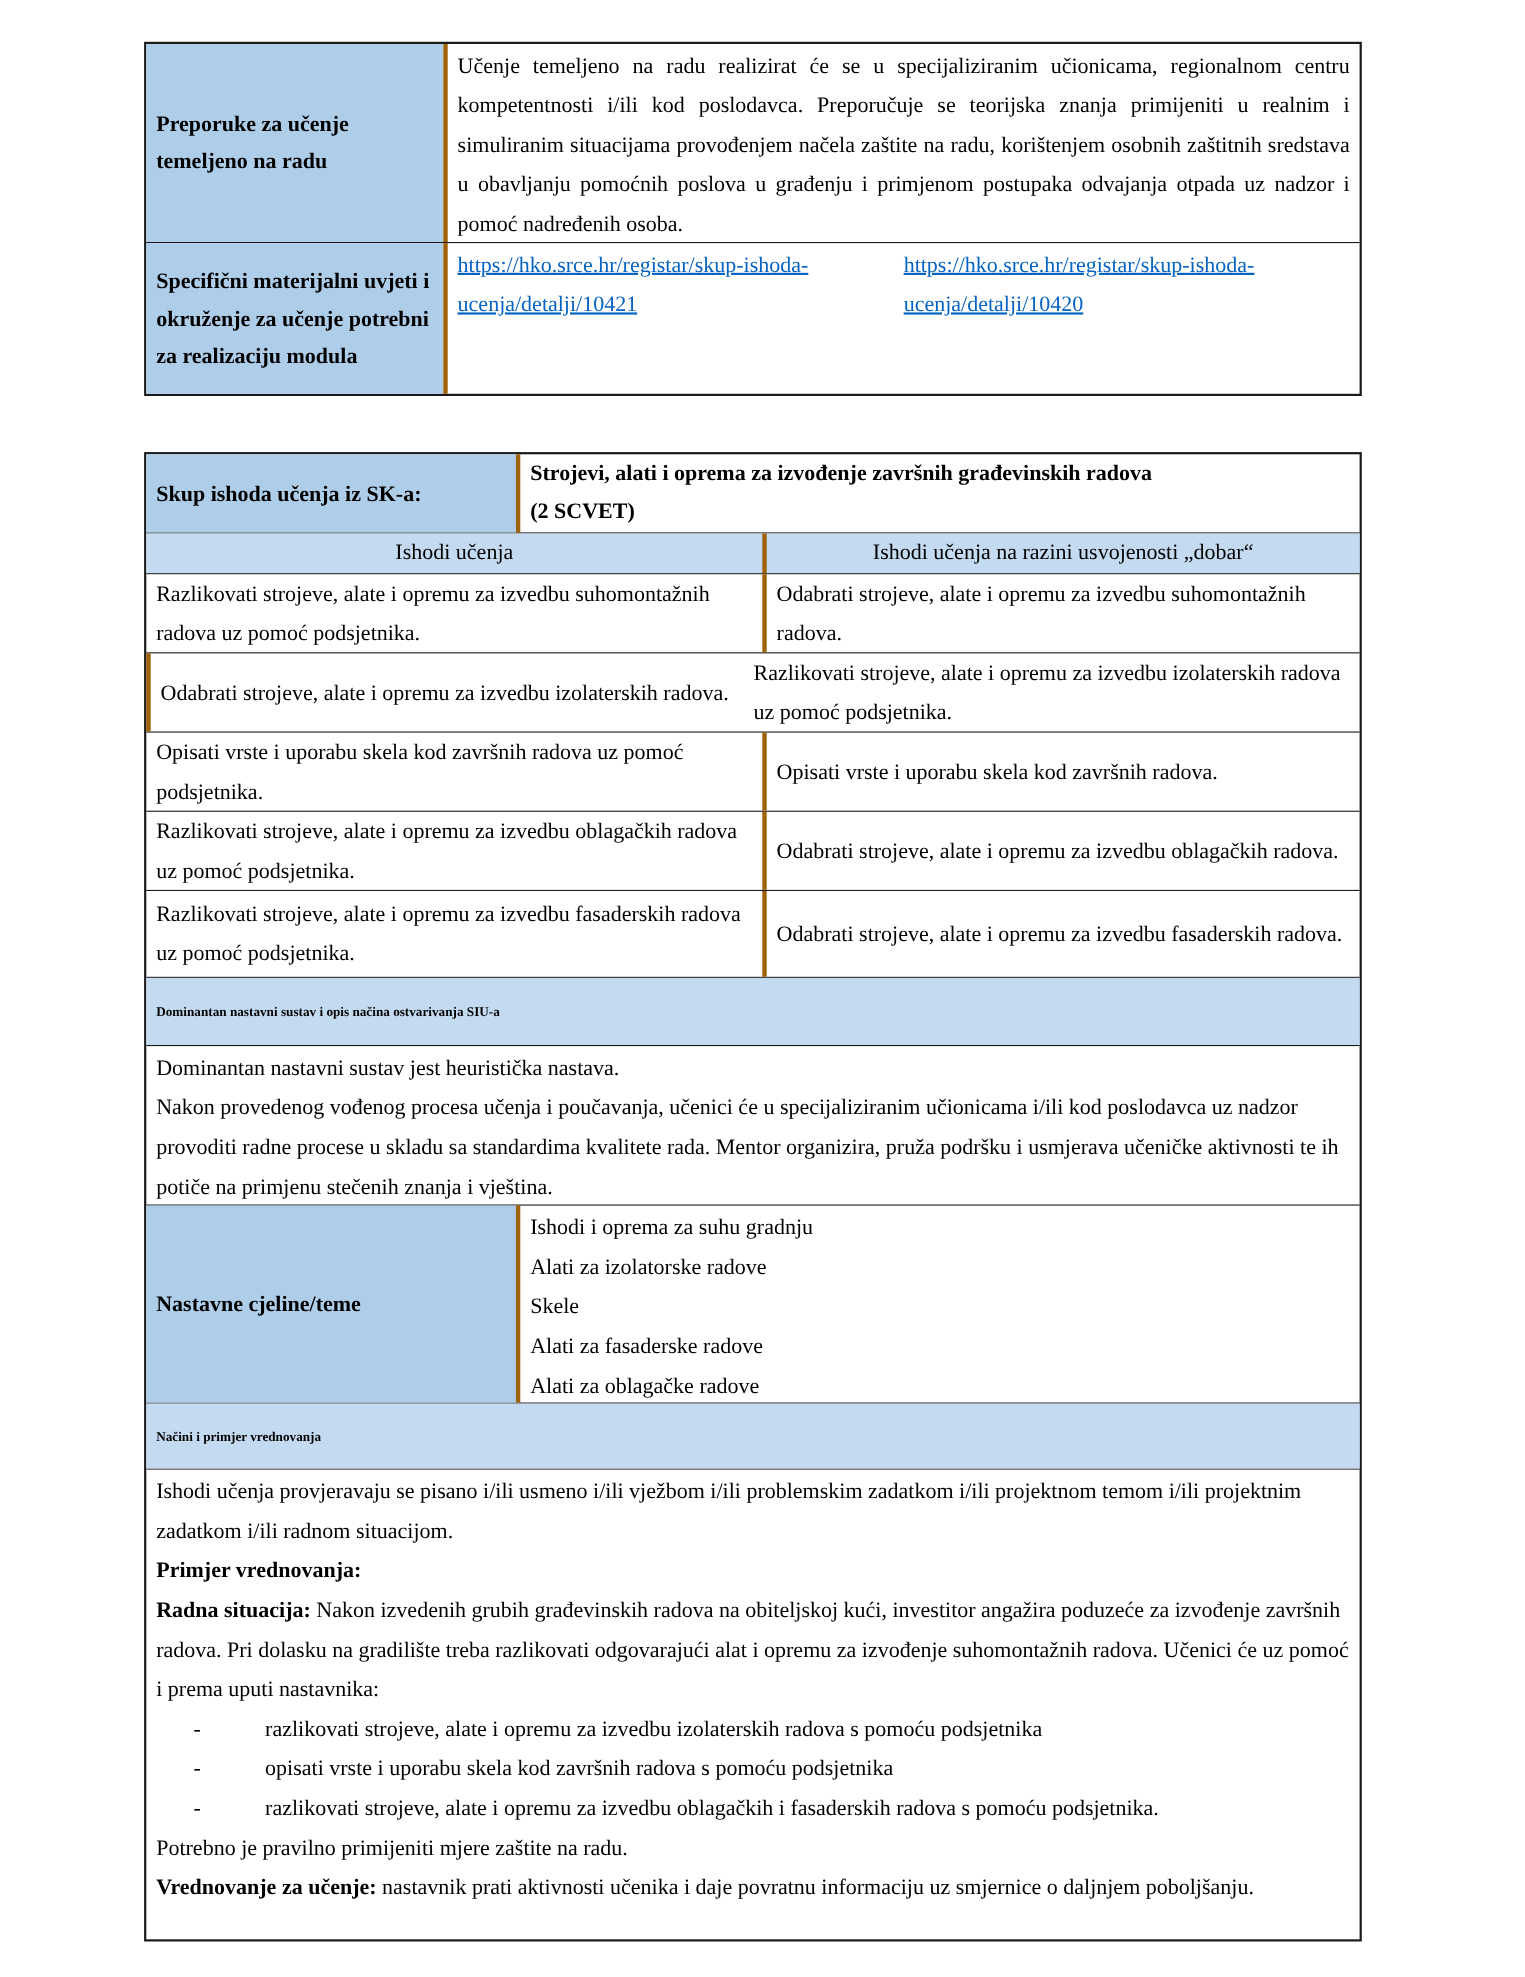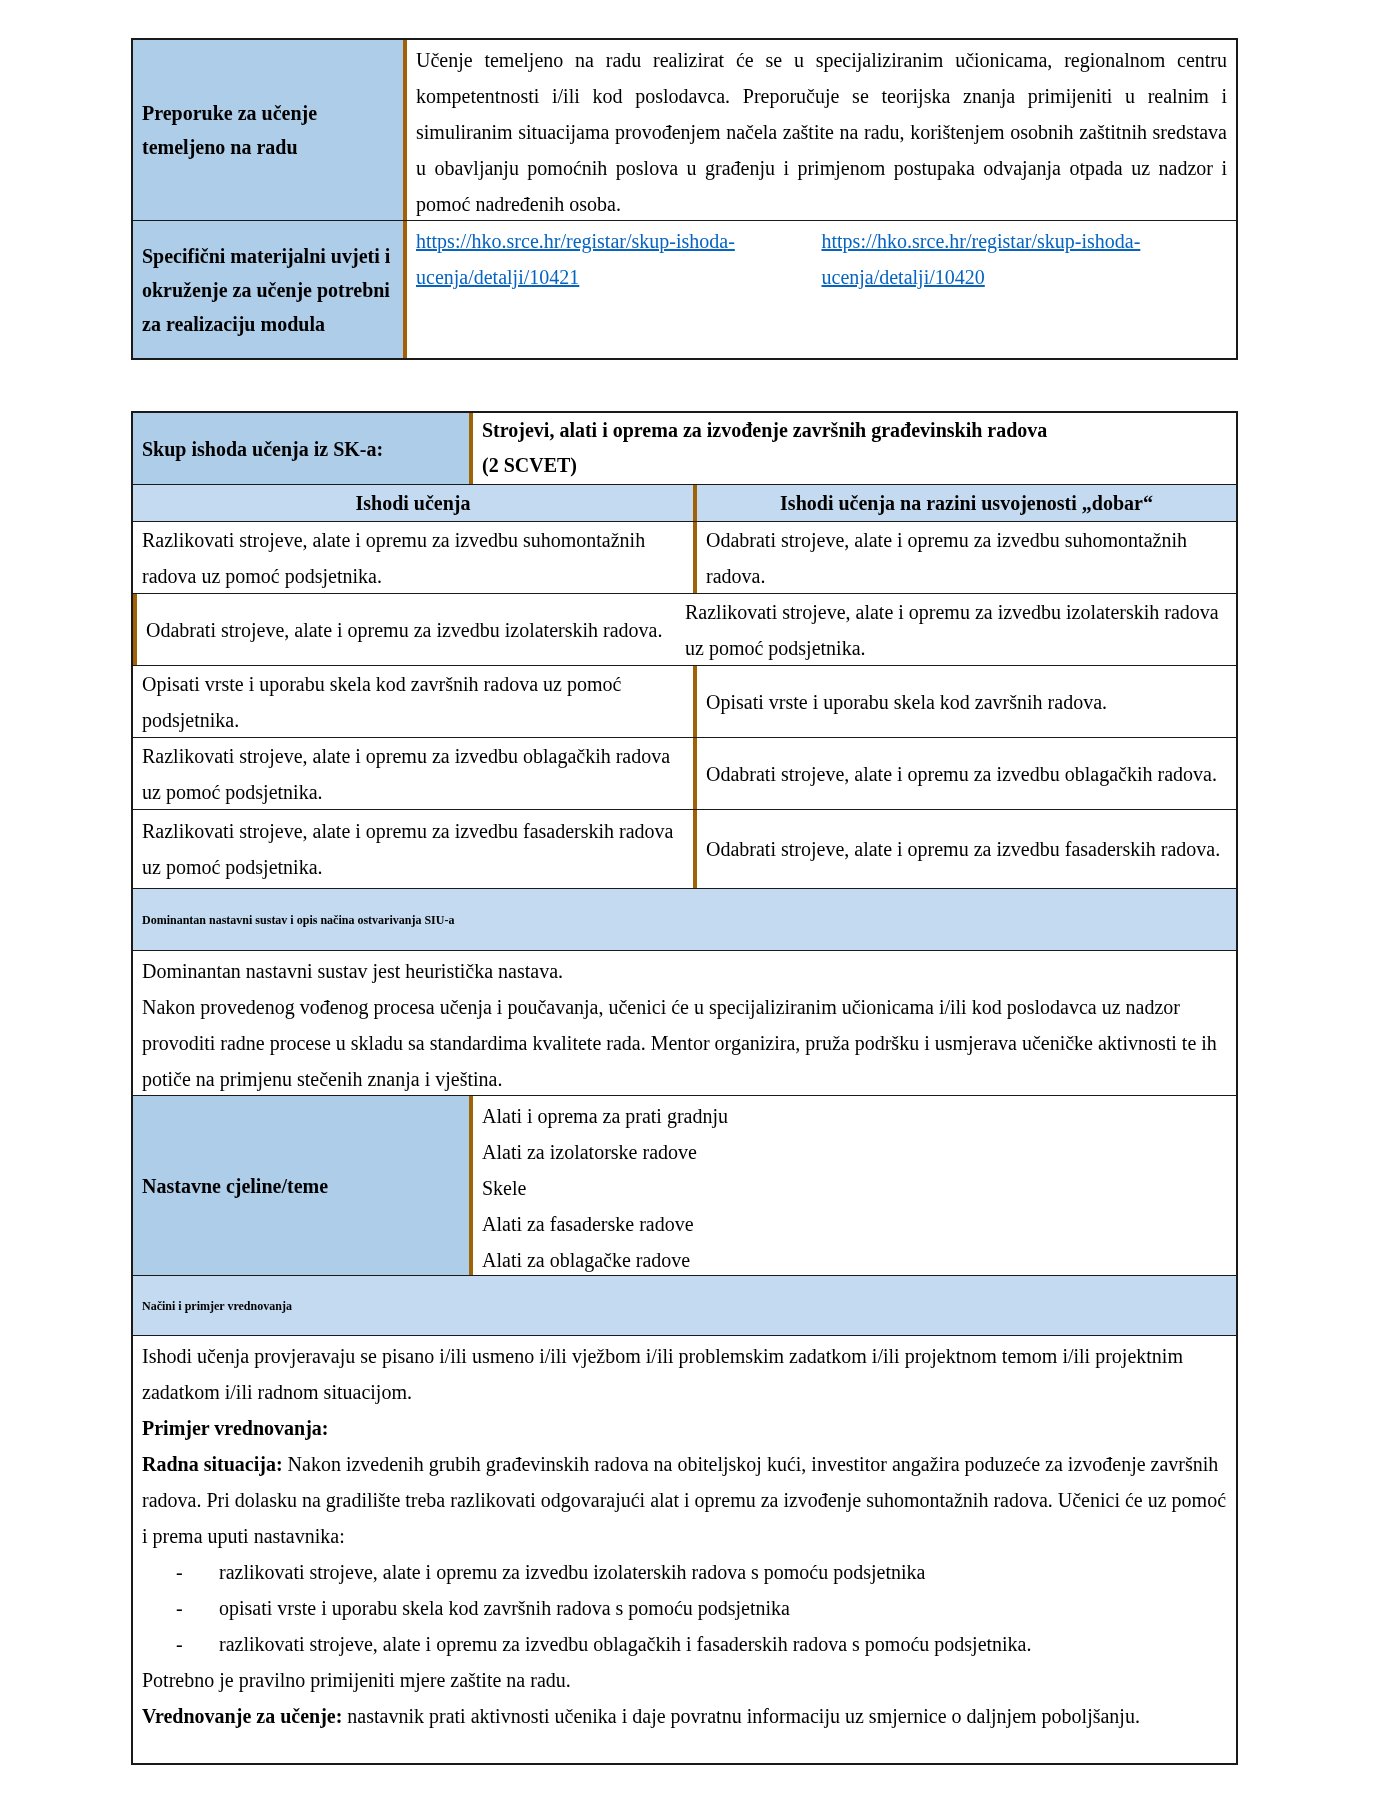--- a/index.html
+++ b/index.html
@@ -30,41 +30,41 @@
   .w-half  { flex: 0 0 560px; width: 560px; }
   .band {
     background: var(--band-blue, #c3daf0);
     font-weight: bold;
     display: flex; align-items: center;
     padding: 2px 9px; font-size: 12px; line-height: 34px;
     width: 100%;
   }
   .hdrcell {
     background: var(--band-blue, #c3daf0);
-    font-weight: bold;
-    display: flex; align-items: center; justify-content: center;
+    font-weight: normal;
+    display: flex; justify-content: center;
     text-align: center; line-height: 30px;
   }
   .vcenter { display: flex; align-items: center; }
   .justify { text-align: justify; }
   .bold { font-weight: bold; }
   .sk-line { line-height: 35px; font-weight: bold; font-family: Liberation Serif, serif; }
   a.doclink {
     color: var(--link-blue, #0563c1);
     text-decoration: underline;
     display: block;
     line-height: 36px;
     cursor: pointer;
   }
   .linkstack { display: flex; flex-direction: row; justify-content: center; }
   .topics div { line-height: 36px; }
   .rich p { line-height: 36px; }
   .bullet { display: flex; line-height: 36px; }
   .bullet .dash { margin-left: 34px; flex: 0 0 14px; }
-  .bullet .btext { margin-left: 29px; }
+  .bullet .btext { margin-left: 51px; }
   .spacer1 { height: 51px; }
 </style>
 </head>
 <body>
 
 <div class="page">
   <div class="doc">
 
     <div class="tbl">
       <div class="trow" style="height:180px">
@@ -161,21 +161,21 @@
           <p>Dominantan nastavni sustav jest heuristička nastava.</p>
           <p>Nakon provedenog vođenog procesa učenja i poučavanja, učenici će u specijaliziranim učionicama i/ili kod poslodavca uz nadzor provoditi radne procese u skladu sa standardima kvalitete rada. Mentor organizira, pruža podršku i usmjerava učeničke aktivnosti te ih potiče na primjenu stečenih znanja i vještina.</p>
         </div>
       </div>
 
       <div class="trow" style="height:180px">
         <div class="cell label w-label2">
           <span>Nastavne cjeline/teme</span>
         </div>
         <div class="cell next topics">
-          <div>Alati i oprema za prati gradnju</div>
+          <div>Ishodi i oprema za suhu gradnju</div>
           <div>Alati za izolatorske radove</div>
           <div>Skele</div>
           <div>Alati za fasaderske radove</div>
           <div>Alati za oblagačke radove</div>
         </div>
       </div>
 
       <div class="trow" style="height:60px">
         <div class="band">
           <span>Načini i primjer vrednovanja</span>

